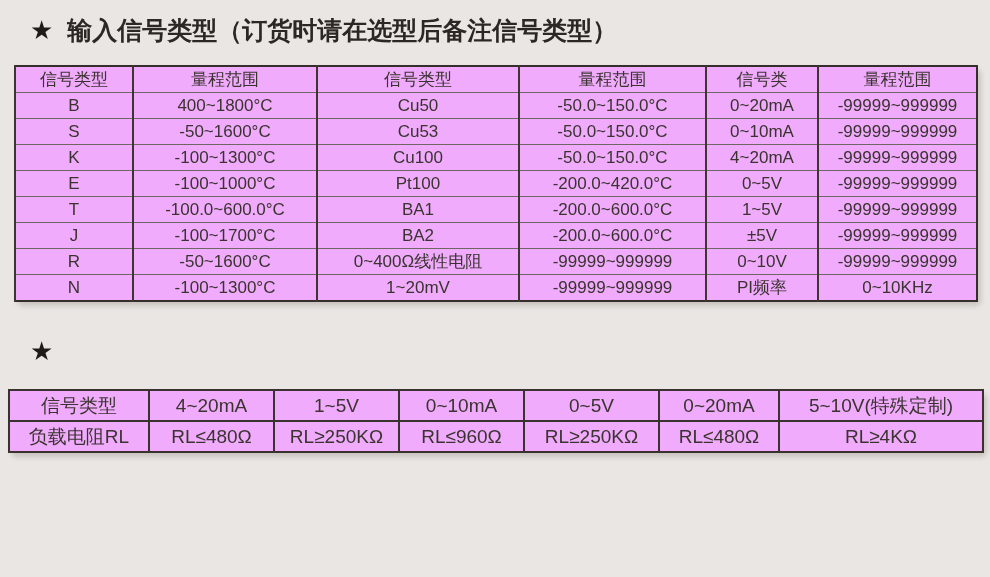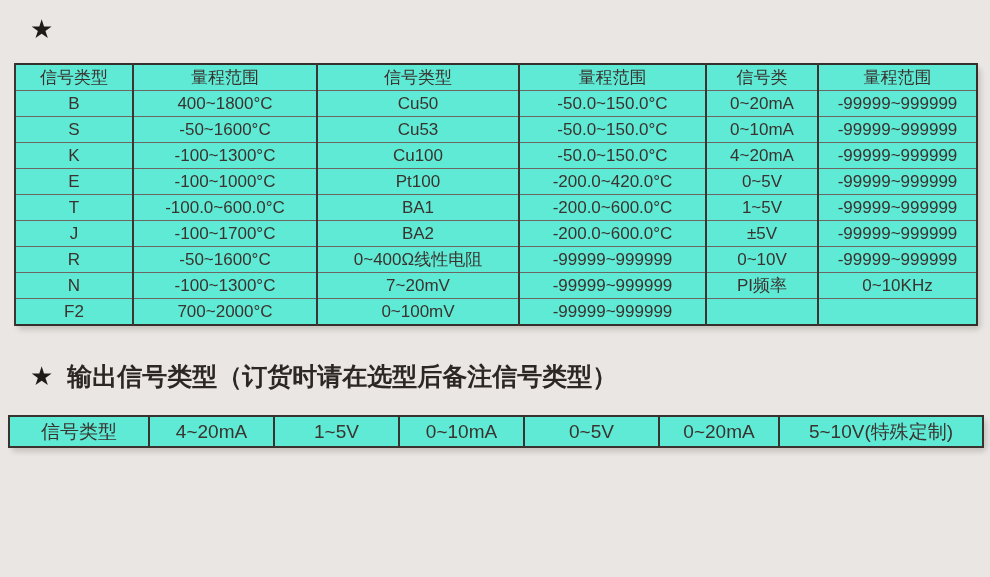--- a/index.html
+++ b/index.html
@@ -11,21 +11,21 @@
     overflow:hidden;
   }
   .section-title{
     display:flex;align-items:center;
     margin:14px 0 0 30px;
     font-size:25px;font-weight:600;color:#2c2724;
   }
   .star{font-size:26px;margin-right:14px;color:#1f1b19;}
   table{
     border-collapse:collapse;table-layout:fixed;
-    background:#5eead4;
+    background:#f0abfc;
     box-shadow:3px 4px 5px rgba(90,78,70,.22);
     border-radius:6px;
   }
   .t1{margin:18px 0 0 14px;width:962px;border:2px solid #362e2b;}
   .t1 th,.t1 td{
     border-left:2px solid #3e3532;
     border-top:1px solid #6e6663;
     font-weight:normal;font-size:17px;text-align:center;
     height:25px;padding:0 2px;
     overflow:hidden;white-space:nowrap;
@@ -38,20 +38,21 @@
   }
   .title2{margin-top:34px;}
 </style>
 </head>
 <body>
 
 <div class="page">
 
   <div class="section-title">
     <span class="star">★</span>
+    <span>输入信号类型（订货时请在选型后备注信号类型）</span>
   </div>
 
   <table class="t1">
     <colgroup>
       <col style="width:118px">
         <col style="width:184px">
         <col style="width:202px">
       <col style="width:187px">
         <col style="width:112px">
         <col style="width:159px">
@@ -119,39 +120,30 @@
           <td>R</td>
           <td>-50~1600°C</td>
           <td>0~400Ω线性电阻</td>
           <td>-99999~999999</td>
           <td>0~10V</td>
           <td>-99999~999999</td>
         </tr>
         <tr>
           <td>N</td>
           <td>-100~1300°C</td>
-          <td>7~20mV</td>
+          <td>1~20mV</td>
           <td>-99999~999999</td>
           <td>PI频率</td>
           <td>0~10KHz</td>
-        </tr>
-        <tr>
-          <td>F2</td>
-          <td>700~2000°C</td>
-          <td>0~100mV</td>
-          <td>-99999~999999</td>
-          <td></td>
-          <td></td>
         </tr>
       </tbody>
   </table>
 
   <div class="section-title title2">
     <span class="star">★</span>
-    <span>输出信号类型（订货时请在选型后备注信号类型）</span>
   </div>
 
   <table class="t2">
     <colgroup>
       <col style="width:140px">
         <col style="width:125px">
         <col style="width:125px">
       <col style="width:125px">
         <col style="width:135px">
         <col style="width:120px">
@@ -160,16 +152,25 @@
     <tbody>
         <tr>
           <td>信号类型</td>
           <td>4~20mA</td>
           <td>1~5V</td>
           <td>0~10mA</td>
           <td>0~5V</td>
           <td>0~20mA</td>
           <td>5~10V(特殊定制)</td>
         </tr>
+        <tr>
+          <td>负载电阻RL</td>
+          <td>RL≤480Ω</td>
+          <td>RL≥250KΩ</td>
+          <td>RL≤960Ω</td>
+          <td>RL≥250KΩ</td>
+          <td>RL≤480Ω</td>
+          <td>RL≥4KΩ</td>
+        </tr>
       </tbody>
   </table>
 
 </div>
 
 </body></html>

